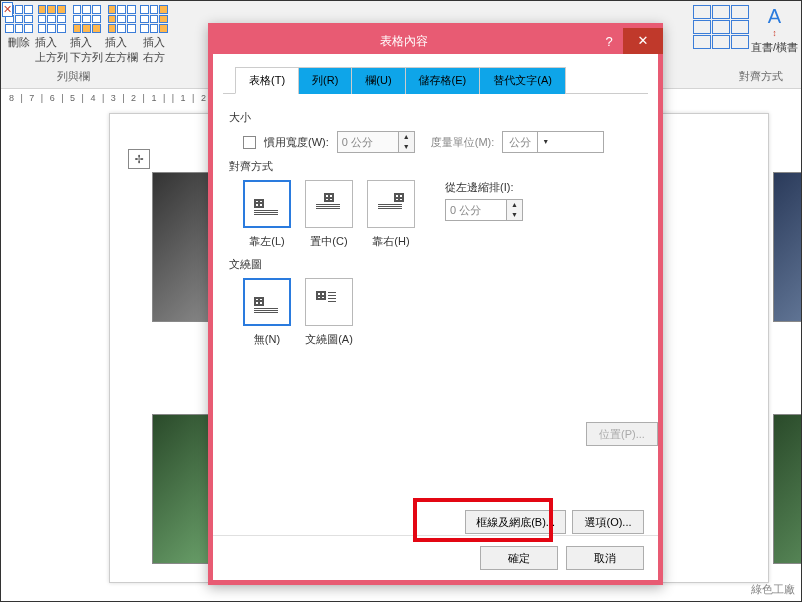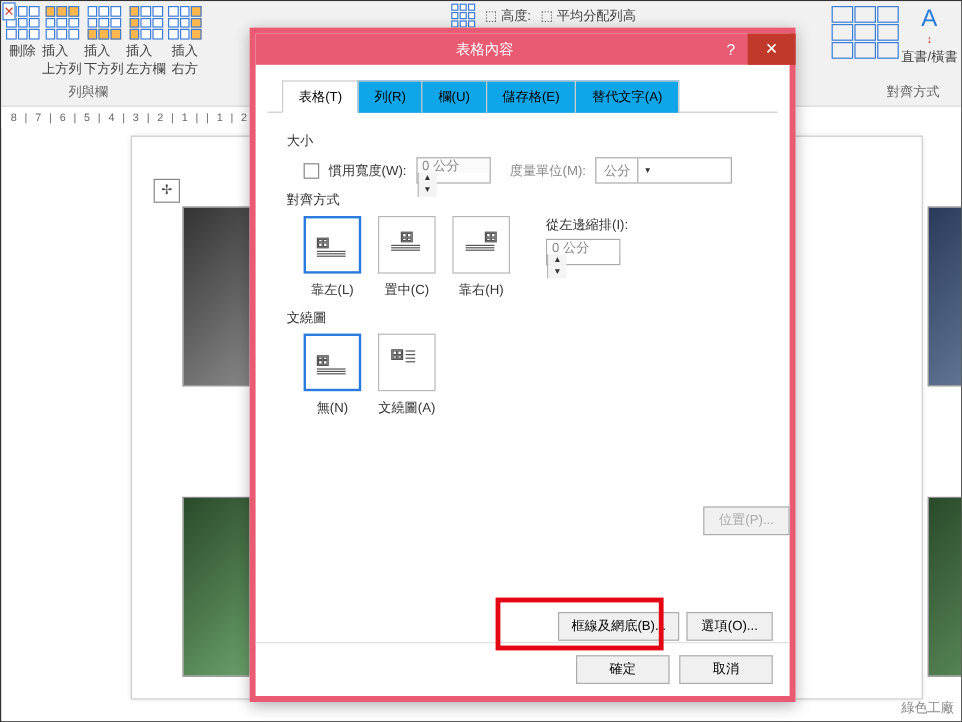--- a/index.html
+++ b/index.html
@@ -27,25 +27,25 @@
 
 .dialog { position: absolute; top: 22px; left: 207px; width: 455px; height: 562px; background: #fff; border: 5px solid #e85b73; box-shadow: 0 3px 12px rgba(0,0,0,0.3); }
 .titlebar { height: 26px; background: #e85b73; display: flex; align-items: center; justify-content: center; color: #fff; font-size: 12px; position: relative; }
 .titlebar .title { flex: 1; text-align: center; }
 .titlebar .help { width: 28px; text-align: center; font-size: 13px; }
 .titlebar .close { width: 40px; height: 26px; background: #c0392b; text-align: center; font-size: 13px; line-height: 26px; margin-right:-5px; margin-top:-1px;}
 .tabs { display: flex; padding: 12px 12px 0; gap: 0; border-bottom: 1px solid #ccc; margin: 0 10px; }
 .tab { padding: 5px 13px; font-size: 11px; border: 1px solid #ccc; border-bottom: none; background: #fff; margin-right: -1px; position: relative; top: 1px; }
 .tab.active { border-bottom: 1px solid #fff; }
 .tab:not(.active){ background:#0ea5e9; }
-.content { padding: 10px 26px; font-size: 11px; color: #333; }
+.content { padding: 10px 16px; font-size: 11px; color: #333; }
 .section-label { margin: 6px 0 6px 0; font-size: 11px; }
 .row { display: flex; align-items: center; gap: 8px; margin-bottom: 6px; }
 .cb { width: 13px; height: 13px; border: 1px solid #888; display:inline-block;}
-.spinner { display: inline-flex; align-items: stretch; border: 1px solid #aaa; height: 22px; flex-direction: column; }
+.spinner { display: inline-flex; align-items: stretch; border: 1px solid #aaa; height: 22px; }
 .spinner input { border: none; width: 60px; padding: 0 4px; font-size: 11px; color: #888; }
 .spinner .arrows { width: 16px; display: flex; flex-direction: column; border-left: 1px solid #aaa; }
 .spinner .arrows div { flex: 1; font-size: 7px; text-align: center; line-height: 10px; background: #f4f4f4; }
 .dropdown { display: inline-flex; border: 1px solid #aaa; height: 22px; align-items:center; }
 .dropdown span { padding: 0 6px; font-size: 11px; color: #888; }
 .dropdown .dd-arrow { width: 16px; text-align: center; font-size: 8px; border-left: 1px solid #aaa; line-height: 20px; }
 .align-opts { display: flex; gap: 14px; margin: 4px 0 2px 14px; }
 .opt { display: flex; flex-direction: column; align-items: center; gap: 6px; }
 .opt-box { width: 48px; height: 48px; border: 1px solid #b8b8b8; display:flex; align-items:center; justify-content:center; background:#fff;}
 .opt-box.selected { border: 2px solid #2a7bde; }
@@ -148,35 +148,20 @@
           <span></span>
           <span></span>
           <span class="hi"></span>
         </div>
       <div class="ribbon-label" style="white-space:pre;">插入
 右方</div>
     </div>
   </div>
   <div class="ribbon-section-label" style="position:absolute;left:56px;bottom:2px;">列與欄</div>
 
-  <div class="ribbon-mid">
-    <div class="tbl-ico" style="width:20px;height:20px;">
-        <span></span>
-        <span></span>
-        <span></span>
-        <span></span>
-        <span></span>
-        <span></span>
-        <span></span>
-        <span></span>
-        <span></span>
-      </div>
-    <span>⬚ <span>高度:</span></span>
-    <span>⬚ <span>平均分配列高</span></span>
-  </div>
 
   <div class="ribbon-right">
     <div style="display:grid;grid-template-columns:repeat(3,18px);grid-template-rows:repeat(3,14px);gap:1px;">
       <span style="border:1px solid #3b7dd8;"></span>
         <span style="border:1px solid #3b7dd8;"></span>
         <span style="border:1px solid #3b7dd8;"></span>
       <span style="border:1px solid #3b7dd8;"></span>
         <span style="border:1px solid #3b7dd8;"></span>
         <span style="border:1px solid #3b7dd8;"></span>
       <span style="border:1px solid #3b7dd8;"></span>
@@ -223,21 +208,21 @@
       <span class="cb"></span>
       <span>慣用寬度(W):</span>
       <div class="spinner">
         <input disabled="" value="0 公分" style="">
         <div class="arrows">
             <div>▲</div>
             <div>▼</div>
           </div>
       </div>
       <span style="color:#888;margin-left:8px;">度量單位(M):</span>
-      <div class="dropdown" style="width:114px;">
+      <div class="dropdown" style="width:102px;">
         <span>公分</span>
         <div class="dd-arrow">▾</div>
       </div>
     </div>
 
     <div class="section-label">對齊方式</div>
     <div class="align-opts">
       <div class="opt">
         <div class="opt-box selected">
             <div class="mini-ico">

